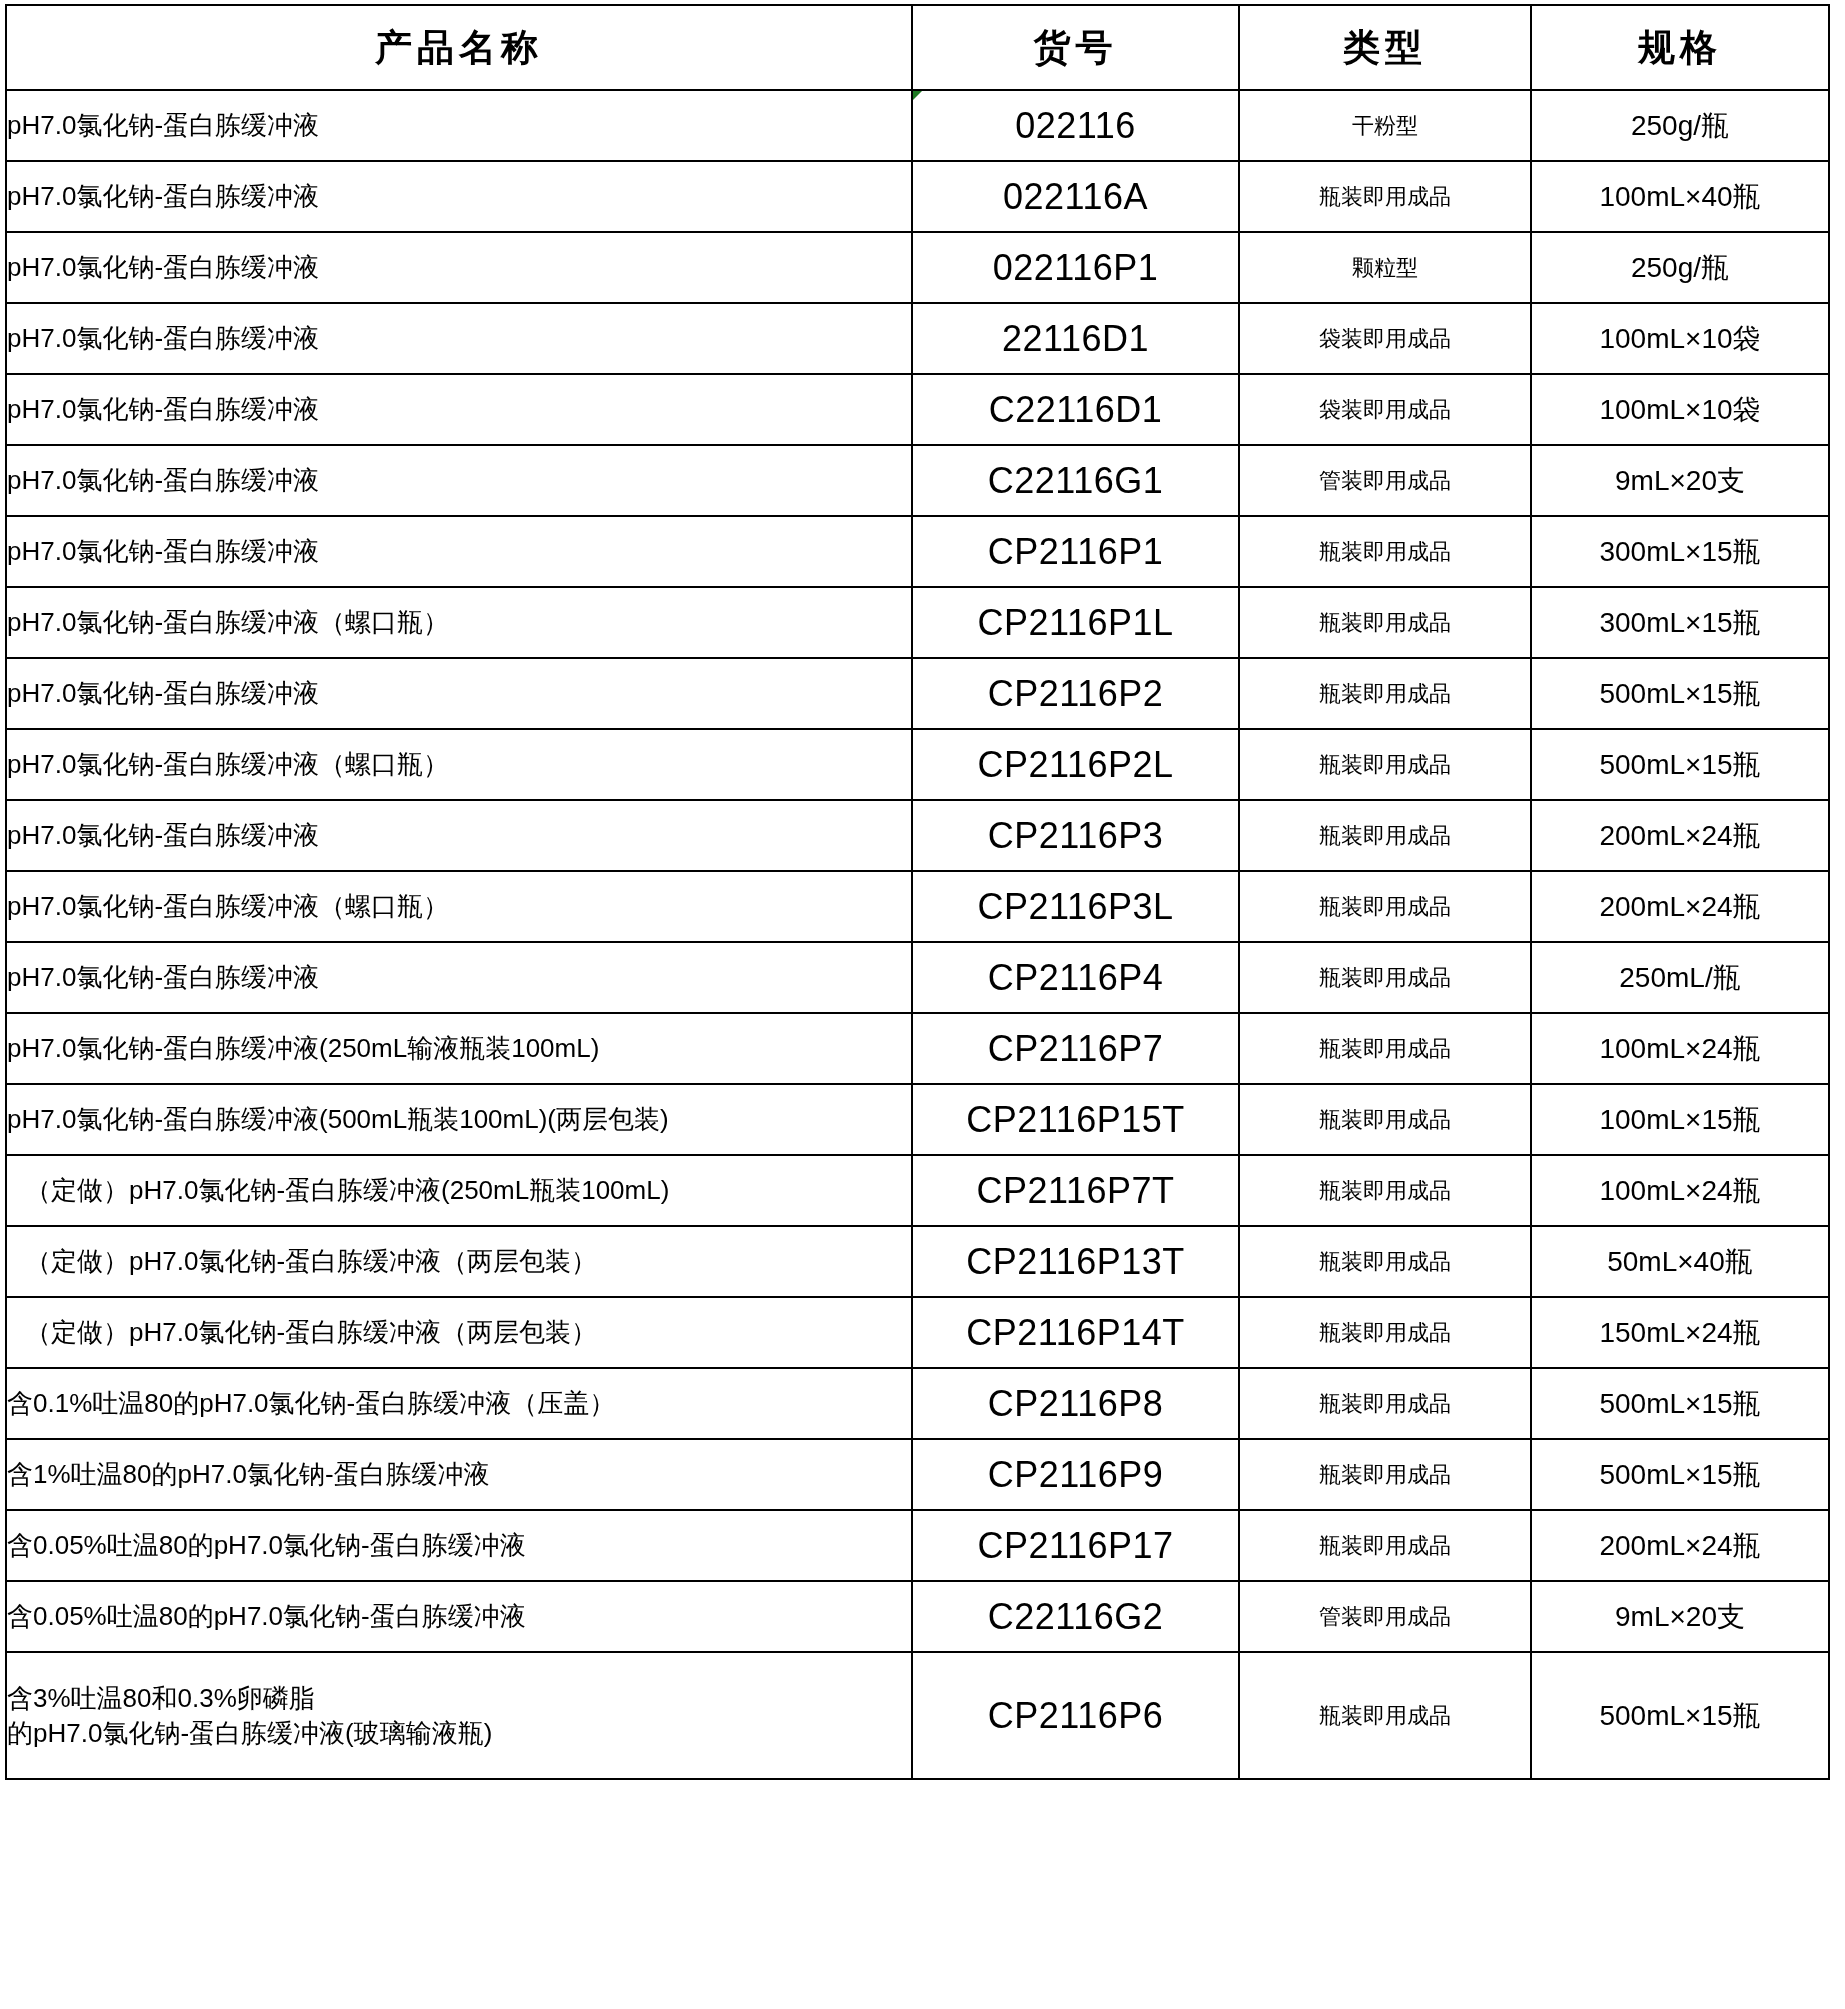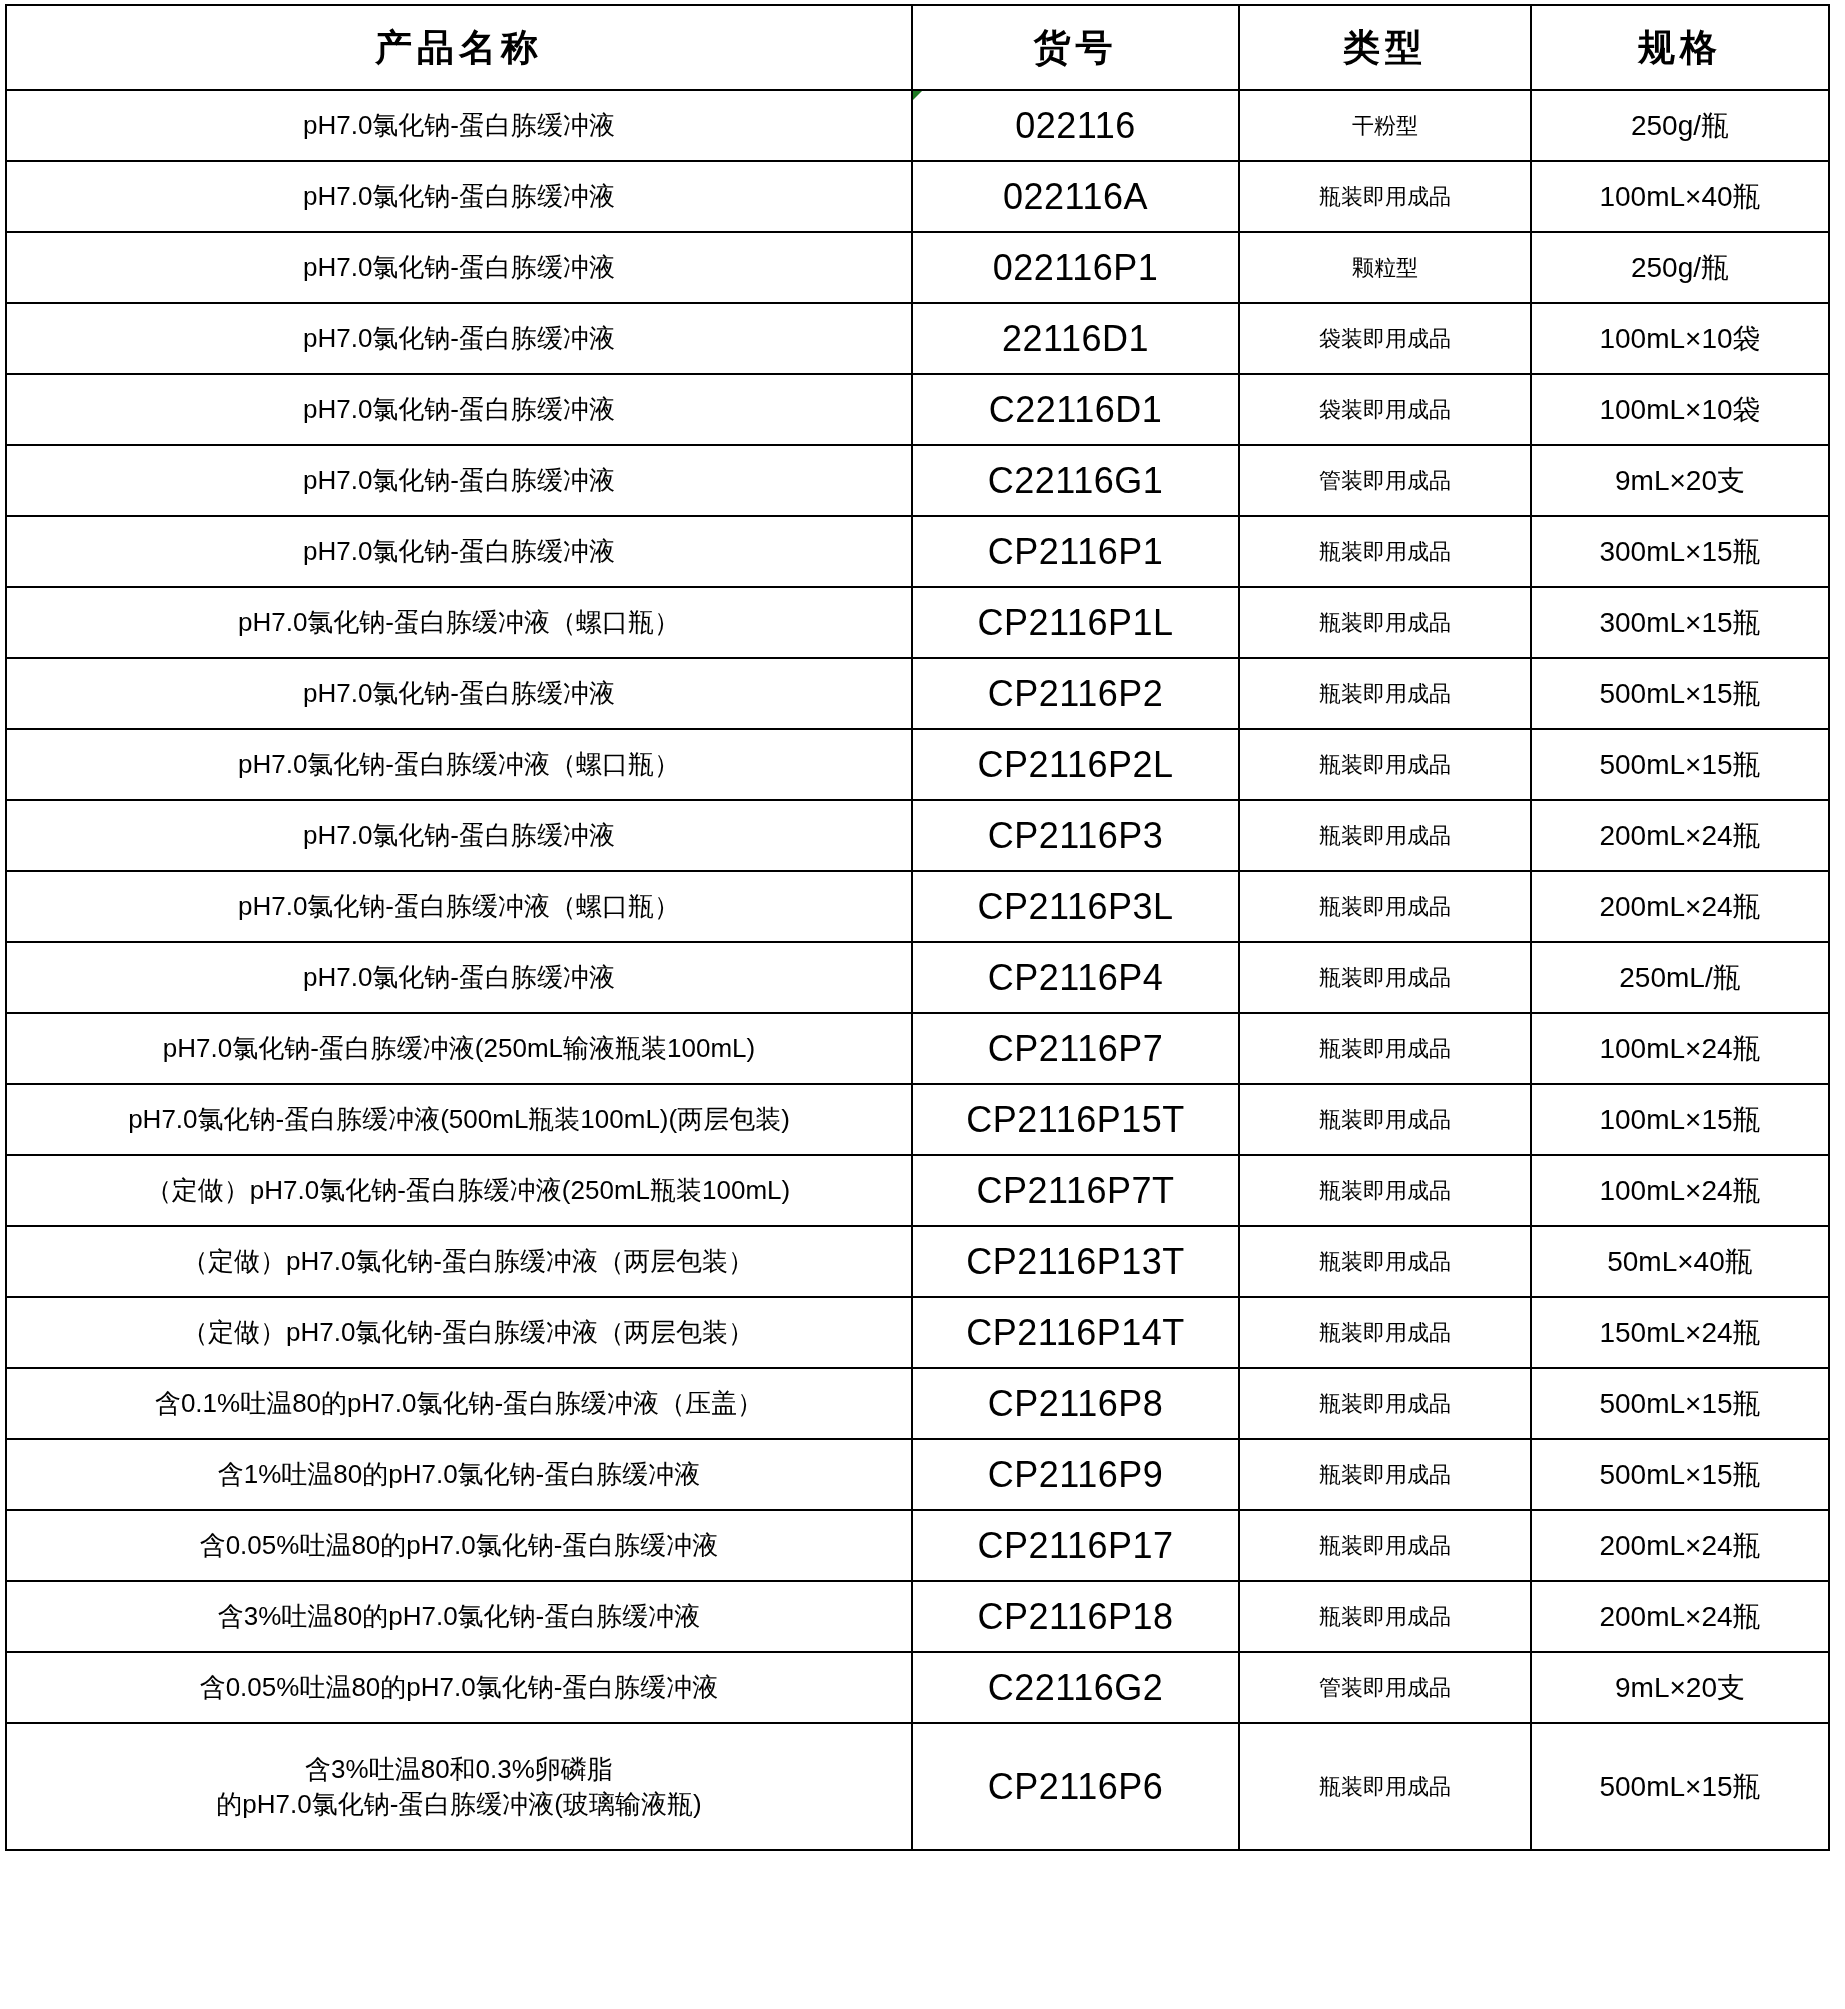--- a/index.html
+++ b/index.html
@@ -57,21 +57,21 @@
 
   
   tbody td {
     height: 69px;
   }
   tbody tr.tall td {
     height: 125px;
   }
 
   .cell-name {
-    text-align: center;
+    text-align: left;
     padding-left: 10px;
     padding-right: 6px;
     font-size: 26px;
     line-height: 1.32;
     white-space: pre-line;
   }
   .cell-name.indent {
     padding-left: 18px;
   }
 
@@ -246,26 +246,20 @@
           <td class="cell-type">瓶装即用成品</td>
           <td class="cell-spec">500mL×15瓶</td>
         </tr>
         <tr>
           <td class="cell-name">含0.05%吐温80的pH7.0氯化钠-蛋白胨缓冲液</td>
           <td class="cell-code">CP2116P17</td>
           <td class="cell-type">瓶装即用成品</td>
           <td class="cell-spec">200mL×24瓶</td>
         </tr>
         <tr>
-          <td class="cell-name">含3%吐温80的pH7.0氯化钠-蛋白胨缓冲液</td>
-          <td class="cell-code">CP2116P18</td>
-          <td class="cell-type">瓶装即用成品</td>
-          <td class="cell-spec">200mL×24瓶</td>
-        </tr>
-        <tr>
           <td class="cell-name">含0.05%吐温80的pH7.0氯化钠-蛋白胨缓冲液</td>
           <td class="cell-code">C22116G2</td>
           <td class="cell-type">管装即用成品</td>
           <td class="cell-spec">9mL×20支</td>
         </tr>
         <tr class="tall">
           <td class="cell-name">含3%吐温80和0.3%卵磷脂
 的pH7.0氯化钠-蛋白胨缓冲液(玻璃输液瓶)</td>
           <td class="cell-code">CP2116P6</td>
           <td class="cell-type">瓶装即用成品</td>

